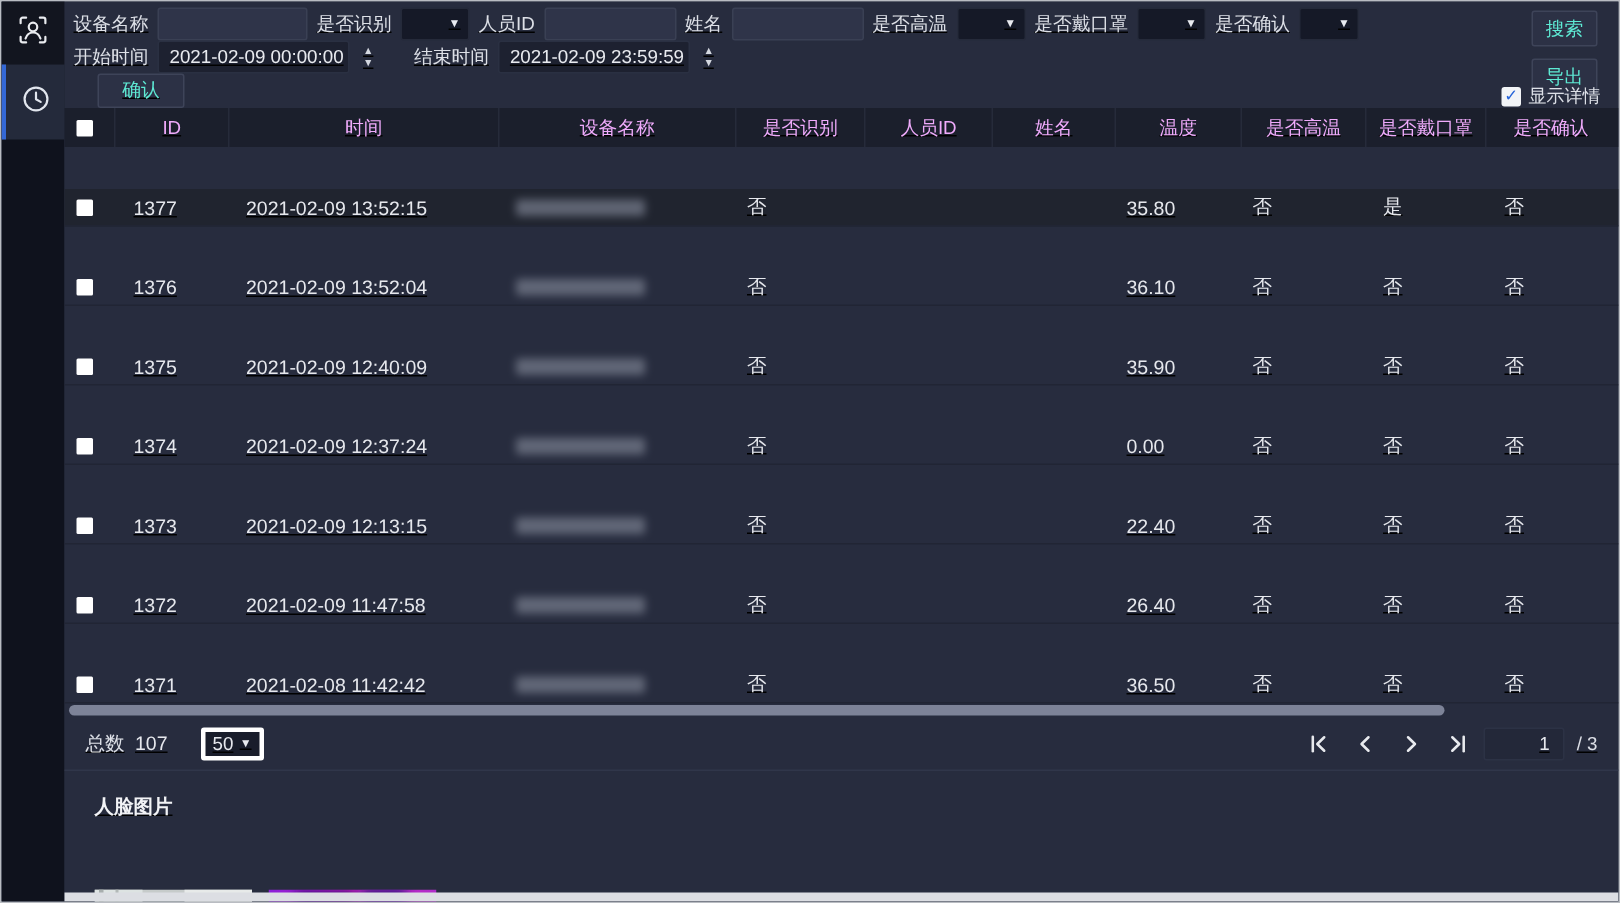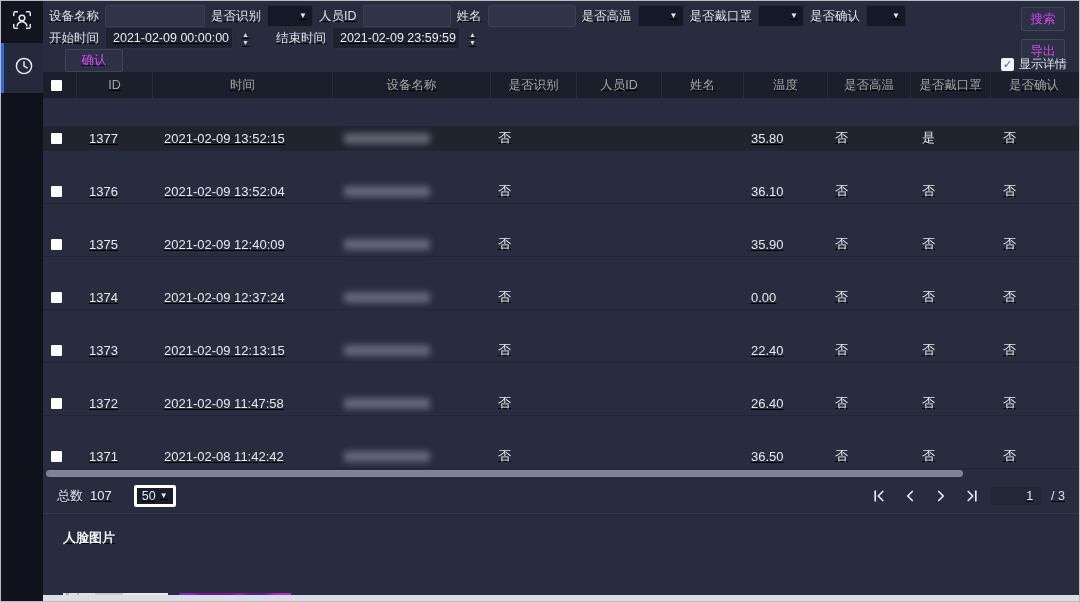--- a/index.html
+++ b/index.html
@@ -21,30 +21,30 @@
   .frow2 { height:32px; }
   .frow3 { height:32px; position:relative; }
   .inp { height:22px; background:#2f3449; border:1px solid #3a4054; border-radius:2px; }
   .inp.w100 { width:100px; } .inp.w88 { width:88px; }
   .sel { height:22px; background:#151927; border:1px solid #252a3a; border-radius:2px; display:flex; align-items:center; justify-content:flex-end; padding-right:5px; cursor:pointer; }
   .sel.w46 { width:46px; } .sel.w40 { width:40px; }
   .caret { font-size:8px; color:#e8eaef; line-height:1; }
   .dt { width:128px; height:22px; background:#1d2130; border:1px solid #2a3042; border-radius:2px; color:#e8eaef; font-size:12.5px; display:flex; align-items:center; padding-left:7px; white-space:nowrap; }
   .spin { display:flex; flex-direction:column; justify-content:center; gap:1px; margin-left:3px; cursor:pointer; }
   .spin span { font-size:7px; color:#d4d8e0; line-height:1; }
-  .btn { background:#2c3145; border:1px solid #3e4459; border-radius:2px; color:#d946ef; font-size:12.5px; display:flex; align-items:center; justify-content:center; cursor:pointer; }
+  .btn { background:#2c3145; border:1px solid #3e4459; border-radius:2px; color:#5eead4; font-size:12.5px; display:flex; align-items:center; justify-content:center; cursor:pointer; }
   .btn-search { position:absolute; right:14px; top:6px; width:44px; height:24px; }
   .btn-export { position:absolute; right:14px; top:38px; width:44px; height:24px; }
   .btn-confirm { margin-left:16px; width:58px; height:23px; }
   .show-details { position:absolute; right:12px; top:7px; display:flex; align-items:center; gap:5px; cursor:pointer; }
   .cb-checked { width:13px; height:13px; background:#f2f4f7; border-radius:2px; display:flex; align-items:center; justify-content:center; color:#2563d9; font-size:11px; font-weight:bold; line-height:1; }
   .show-details .lbl { font-size:12px; }
 
   
-  .thead { height:26px; display:flex; align-items:flex-start; background:#1b1f2c; color:#a3a3a3; font-size:12.5px; flex-shrink:0; }
+  .thead { height:26px; display:flex; align-items:flex-start; background:#1b1f2c; color:#f0abfc; font-size:12.5px; flex-shrink:0; }
   .hc { height:100%; display:flex; align-items:center; justify-content:center; border-left:1px solid #262b3a; }
   .hc:first-child { border-left:none; justify-content:flex-start; padding-left:8px; }
   .trow { height:25px; display:flex; align-items:center; font-size:13px; color:#e6e8ed; border-bottom:1px solid #212534; cursor:pointer;margin-top:28px; }
   .trow.hl { background:#20242f; }
   .bc { display:flex; align-items:center; height:100%; }
   .c-cb { width:33px; padding-left:8px; } .c-id { width:76px; padding-left:13px; }
   .c-time { width:180px; padding-left:12px; } .c-dev { width:158px; padding-left:12px; }
   .c-rec { width:86px; padding-left:8px; } .c-pid { width:85px; padding-left:10px; }
   .c-name { width:82px; padding-left:10px; } .c-temp { width:84px; padding-left:8px; }
   .c-ht { width:83px; padding-left:8px; } .c-mask { width:80px; padding-left:12px; } .c-conf { width:87px; padding-left:13px; }

